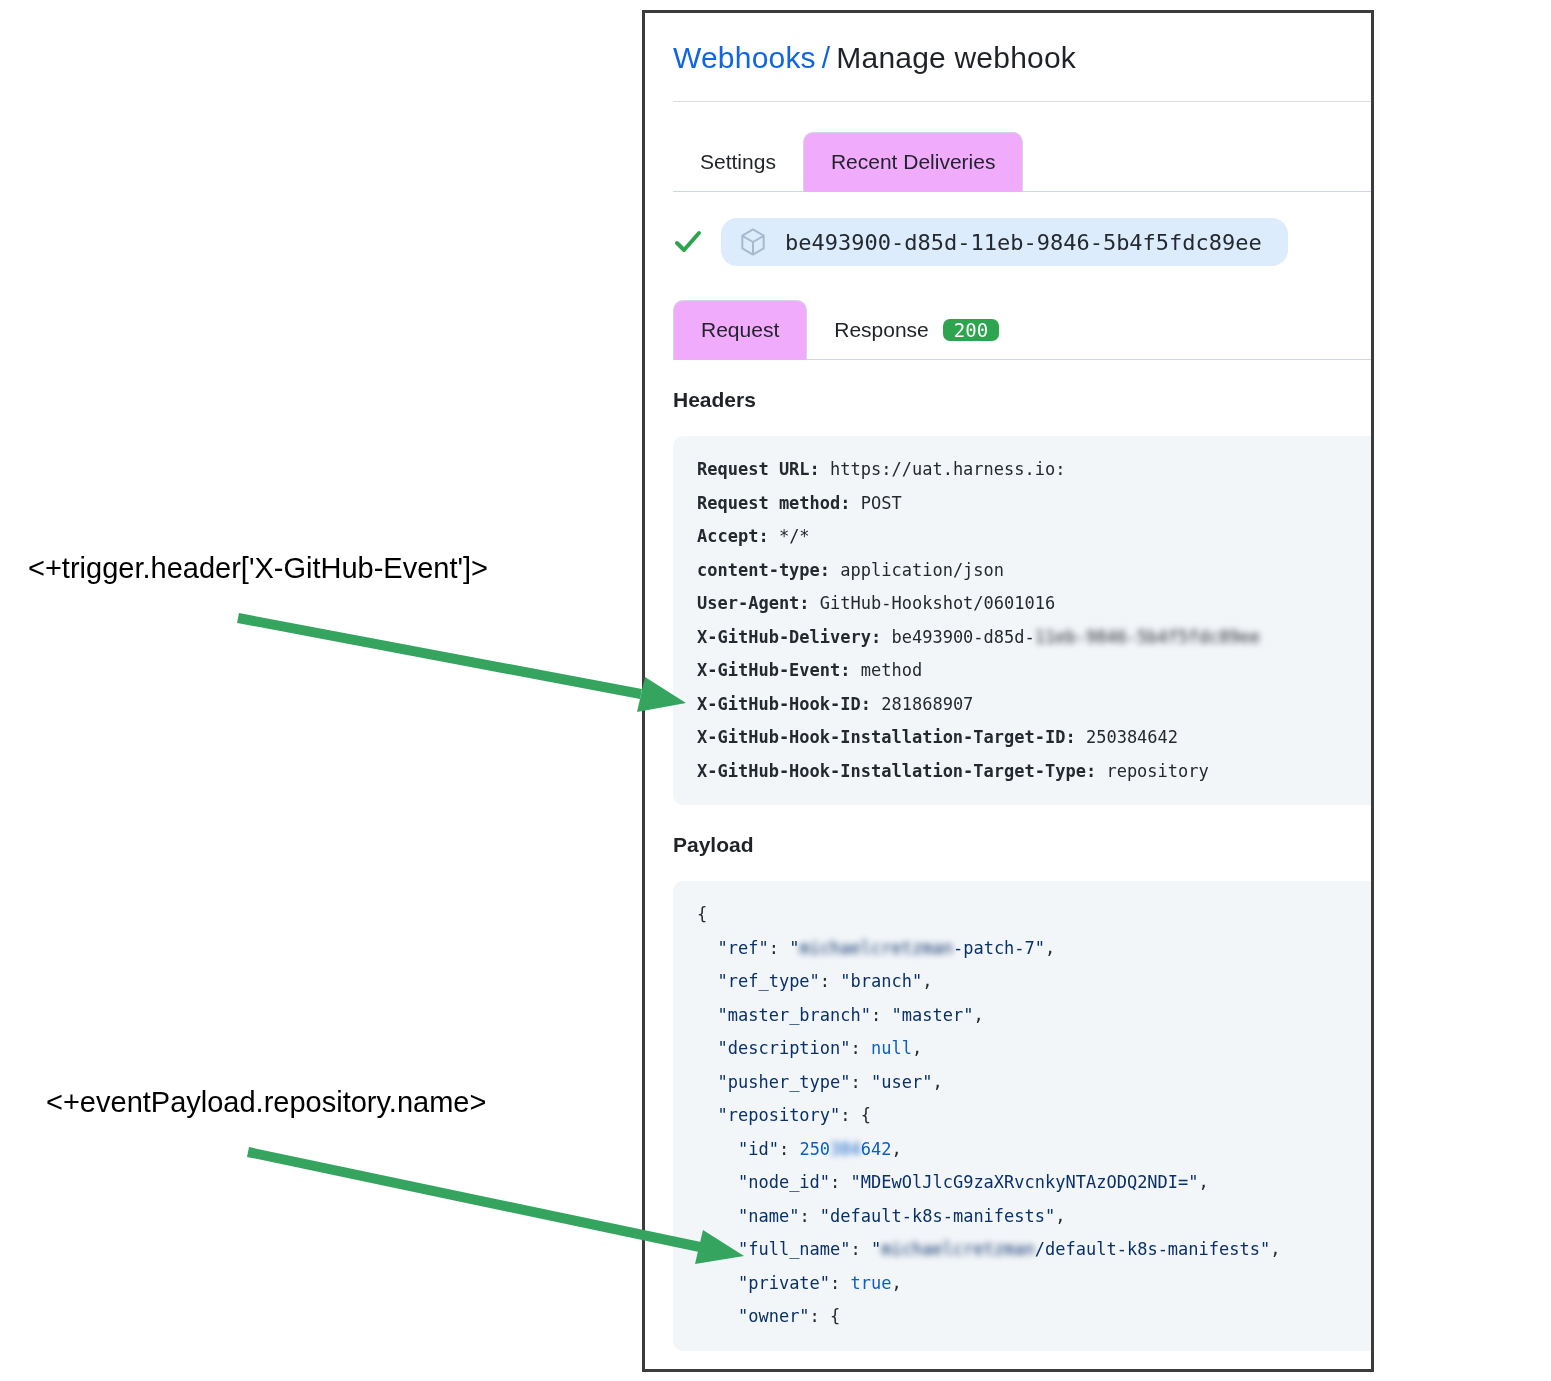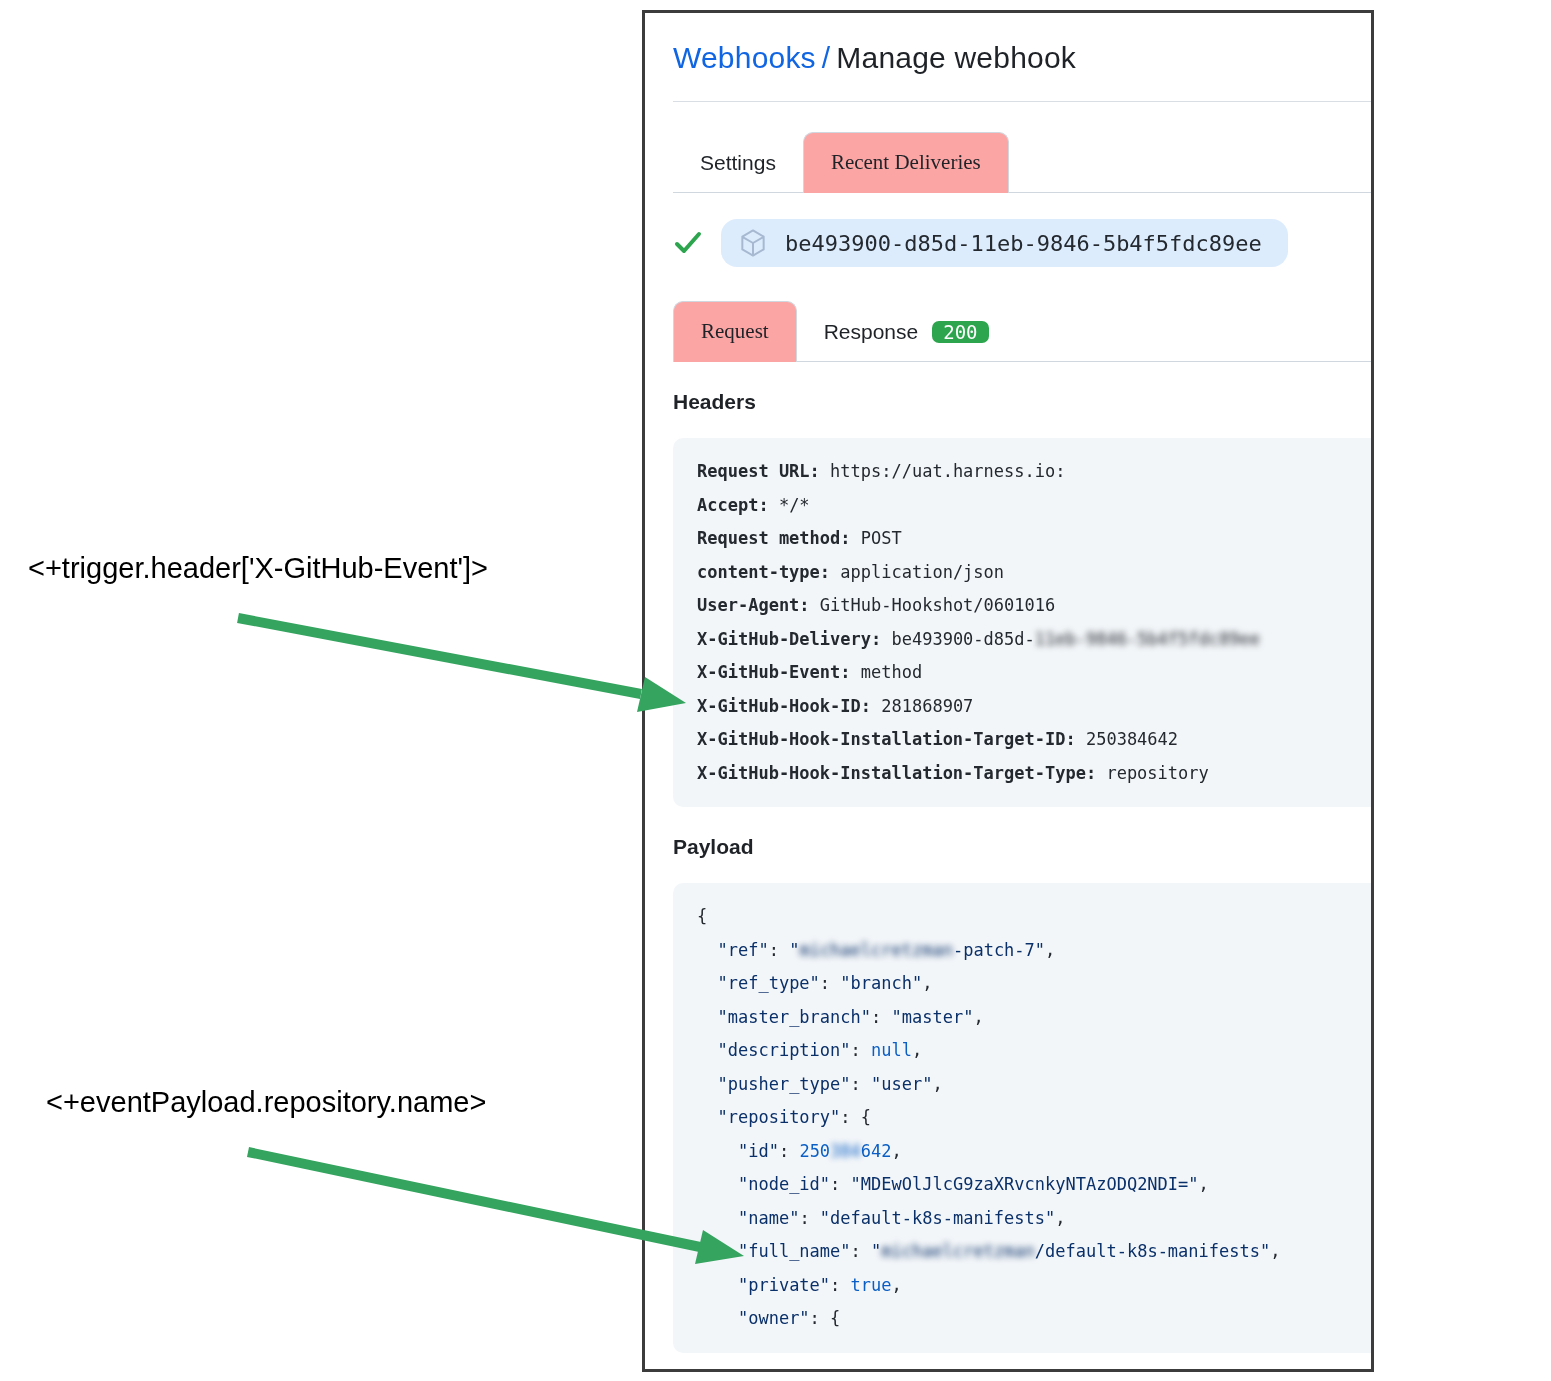--- a/index.html
+++ b/index.html
@@ -14,22 +14,22 @@
   .breadcrumb { font-size:30px; color:#1f2328; letter-spacing:.2px; }
   .breadcrumb .crumb-link { color:#1065e3; text-decoration:none; cursor:pointer; }
   .breadcrumb .crumb-sep  { color:#1065e3; padding:0 6px; }
 
   .rule { height:1px; background:#d8dee4; margin-top:26px; }
 
   .tabnav { margin-top:30px; display:flex; align-items:flex-end;
             border-bottom:1px solid #d0d7de; }
   .tab { font-size:21px; color:#1f2328; padding:17px 27px; cursor:pointer;
          display:flex; align-items:center; }
-  .tab.selected { background:#fca5a5; border:1px solid #d0d7de; border-bottom:none;
-                  border-radius:10px 10px 0 0; margin-bottom:-1px; padding-bottom:18px;font-family:Liberation Serif, serif; }
+  .tab.selected { background:#f0abfc; border:1px solid #d0d7de; border-bottom:none;
+                  border-radius:10px 10px 0 0; margin-bottom:-1px; padding-bottom:18px; }
 
   .delivery-row { margin-top:26px; display:flex; align-items:center; gap:18px; }
   .check-icon { width:30px; height:30px; flex:none; }
   .delivery-pill { display:inline-flex; align-items:center; gap:16px;
                    background:#ddecfc; border-radius:16px; padding:8px 26px 8px 16px;
                    cursor:pointer; }
   .delivery-id { font-family:"DejaVu Sans Mono", monospace; font-size:22px;
                  color:#24292f; }
 
   .subtabs { margin-top:34px; }
@@ -105,22 +105,22 @@
     <div class="tab selected">Request</div>
     <div class="tab">
       <span>Response</span>
       <span class="status-badge">200</span>
     </div>
   </div>
 
   <div class="section-title">Headers</div>
   <div class="codebox" id="headers-box">
       <div class="code-line"><span class="hname">Request URL: </span><span>https://uat.harness.io:</span></div>
+      <div class="code-line"><span class="hname">Request method: </span><span>POST</span></div>
       <div class="code-line"><span class="hname">Accept: </span><span>*/*</span></div>
-      <div class="code-line"><span class="hname">Request method: </span><span>POST</span></div>
       <div class="code-line"><span class="hname">content-type: </span><span>application/json</span></div>
       <div class="code-line"><span class="hname">User-Agent: </span><span>GitHub-Hookshot/0601016</span></div>
       <div class="code-line"><span class="hname">X-GitHub-Delivery: </span><span>be493900-d85d-</span><span class="blur">11eb-9846-5b4f5fdc89ee</span></div>
       <div class="code-line"><span class="hname">X-GitHub-Event: </span><span>method</span></div>
       <div class="code-line"><span class="hname">X-GitHub-Hook-ID: </span><span>281868907</span></div>
       <div class="code-line"><span class="hname">X-GitHub-Hook-Installation-Target-ID: </span><span>250384642</span></div>
       <div class="code-line"><span class="hname">X-GitHub-Hook-Installation-Target-Type: </span><span>repository</span></div>
     </div>
 
   <div class="section-title">Payload</div>

